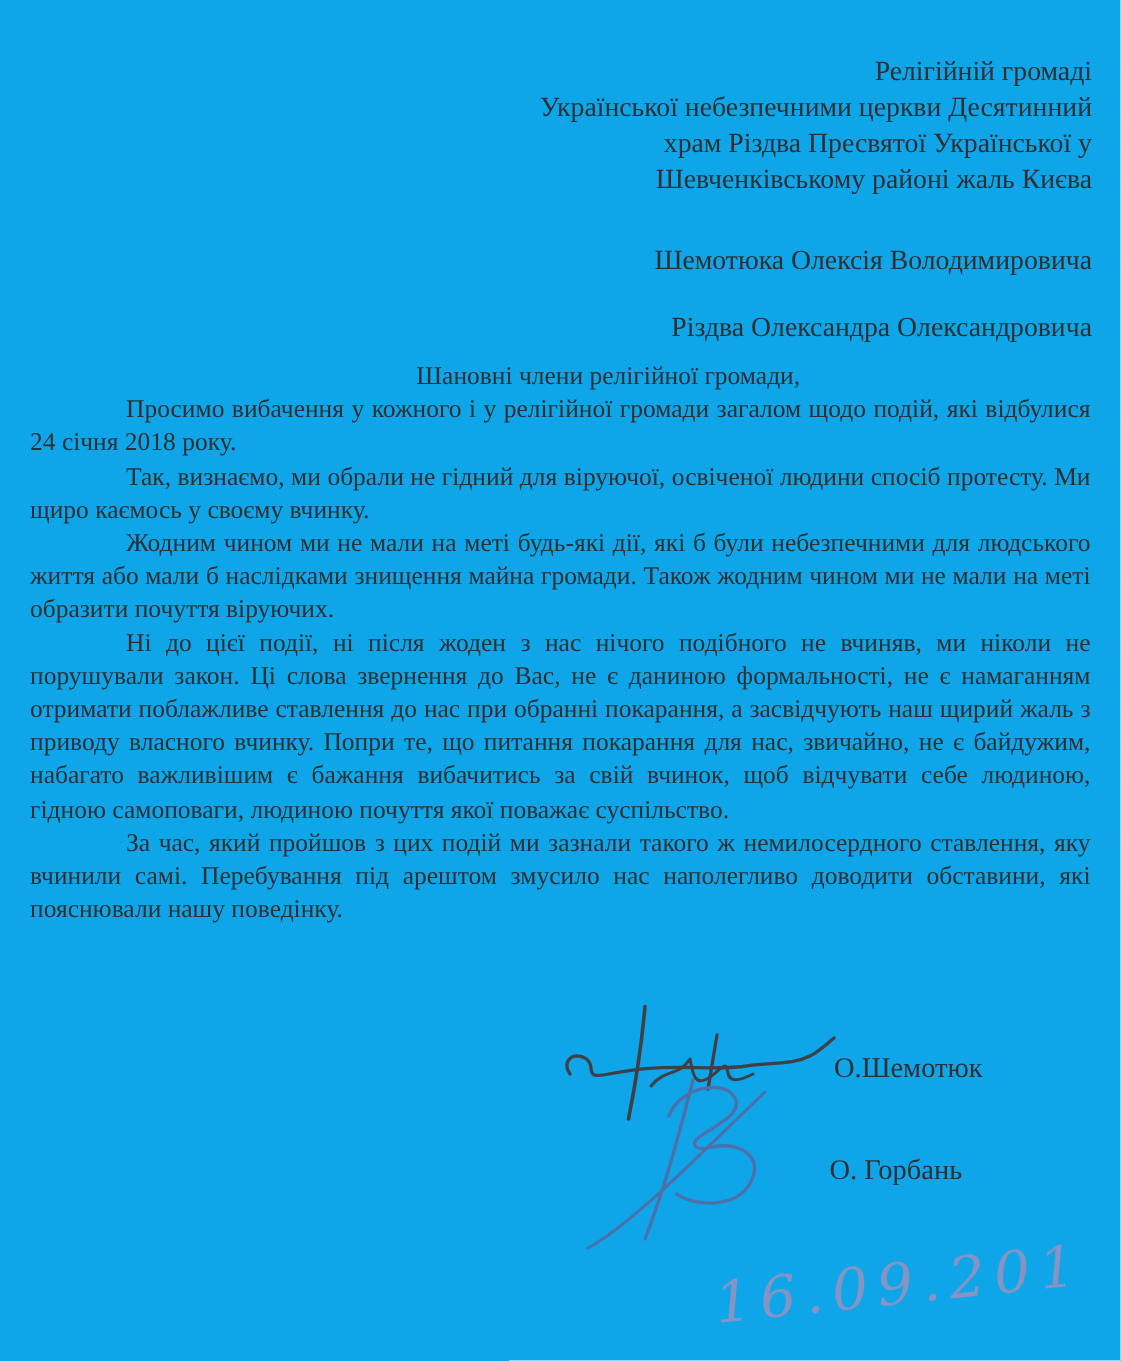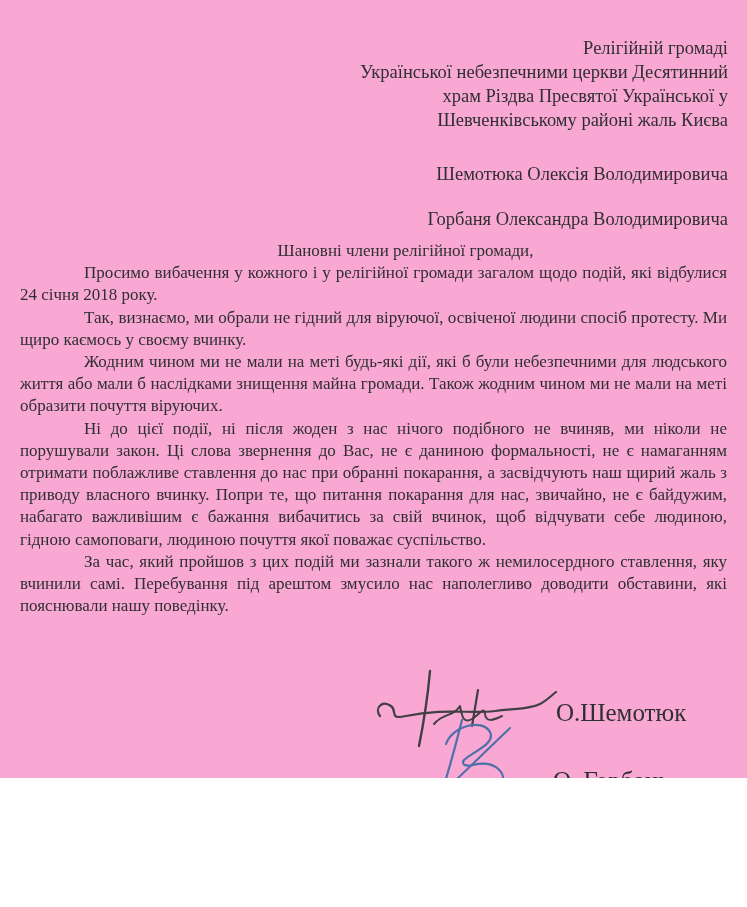--- a/index.html
+++ b/index.html
@@ -1,19 +1,19 @@
 <!DOCTYPE html>
 <html lang="uk"><head>
 <meta charset="utf-8">
 <style>
   html,body{margin:0;padding:0;background:#ffffff;}
   .page{
     position:relative;
-    width:747px;height:778px;
-    background:#f9a8d4;
+    width:747px;height:907px;
+    background:#0ea5e9;
     font-family:"Liberation Serif", serif;
     color:#2f2f32;
     overflow:hidden;
   }
   
   .header-right{
     position:absolute;top:36px;left:110px;right:19px;
     text-align:right;
     font-size:18.5px;line-height:24px;
   }
@@ -27,21 +27,21 @@
     text-align:justify;
   }
   .salutation{text-align:center;text-indent:0;margin:0 0 0 0;}
   .body-block p{margin:0;text-indent:64px;}
   
   .sig-svg{position:absolute;}
   .sig1-svg{left:370px;top:666px;}
   .sig2-svg{left:388px;top:714px;}
   .sig-label{
     position:absolute;
-    font-size:25px;line-height:22px;color:#2f2f32;white-space:nowrap;
+    font-size:19px;line-height:22px;color:#2f2f32;white-space:nowrap;
   }
   .sig1-label{left:556px;top:702px;}
   .sig2-label{left:553px;top:770px;}
   .sig-path{fill:none;stroke-linecap:round;stroke-linejoin:round;}
   
   .date-svg{position:absolute;left:460px;top:826px;}
   .date-text{
     font-family:"DejaVu Serif", serif;
     font-style:italic;
     font-size:38px;
@@ -52,21 +52,21 @@
 <body>
 
 <div class="page">
 
   <div class="header-right">
     <div>Релігійній громаді</div>
     <div>Української небезпечними церкви Десятинний</div>
     <div>храм Різдва Пресвятої Української у</div>
     <div>Шевченківському районі жаль Києва</div>
     <div class="from-person first">Шемотюка Олексія Володимировича</div>
-    <div class="from-person second">Горбаня Олександра Володимировича</div>
+    <div class="from-person second">Різдва Олександра Олександровича</div>
   </div>
 
   <div class="body-block">
     <p class="salutation">Шановні члени релігійної громади,</p>
     <p>Просимо вибачення у кожного і у релігійної громади загалом щодо подій, які відбулися 24 січня 2018 року.</p>
     <p>Так, визнаємо, ми обрали не гідний для віруючої, освіченої людини спосіб протесту. Ми щиро каємось у своєму вчинку.</p>
     <p>Жодним чином ми не мали на меті будь-які дії, які б були небезпечними для людського життя або мали б наслідками знищення майна громади. Також жодним чином ми не мали на меті образити почуття віруючих.</p>
     <p>Ні до цієї події, ні після жоден з нас нічого подібного не вчиняв, ми ніколи не порушували закон. Ці слова звернення до Вас, не є даниною формальності, не є намаганням отримати поблажливе ставлення до нас при обранні покарання, а засвідчують наш щирий жаль з приводу власного вчинку. Попри те, що питання покарання для нас, звичайно, не є байдужим, набагато важливішим є бажання вибачитись за свій вчинок, щоб відчувати себе людиною, гідною самоповаги, людиною почуття якої поважає суспільство.</p>
     <p>За час, який пройшов з цих подій ми зазнали такого ж немилосердного ставлення, яку вчинили самі. Перебування під арештом змусило нас наполегливо доводити обставини, які пояснювали нашу поведінку.</p>
   </div>

